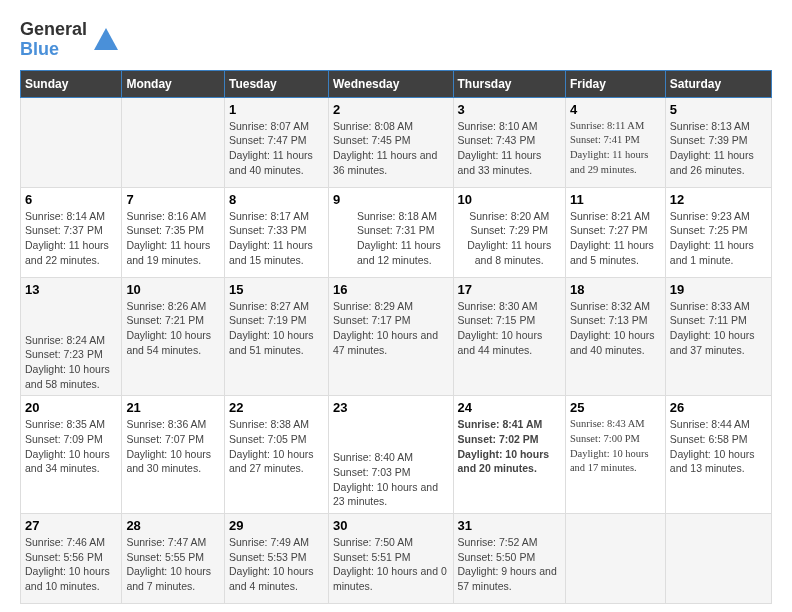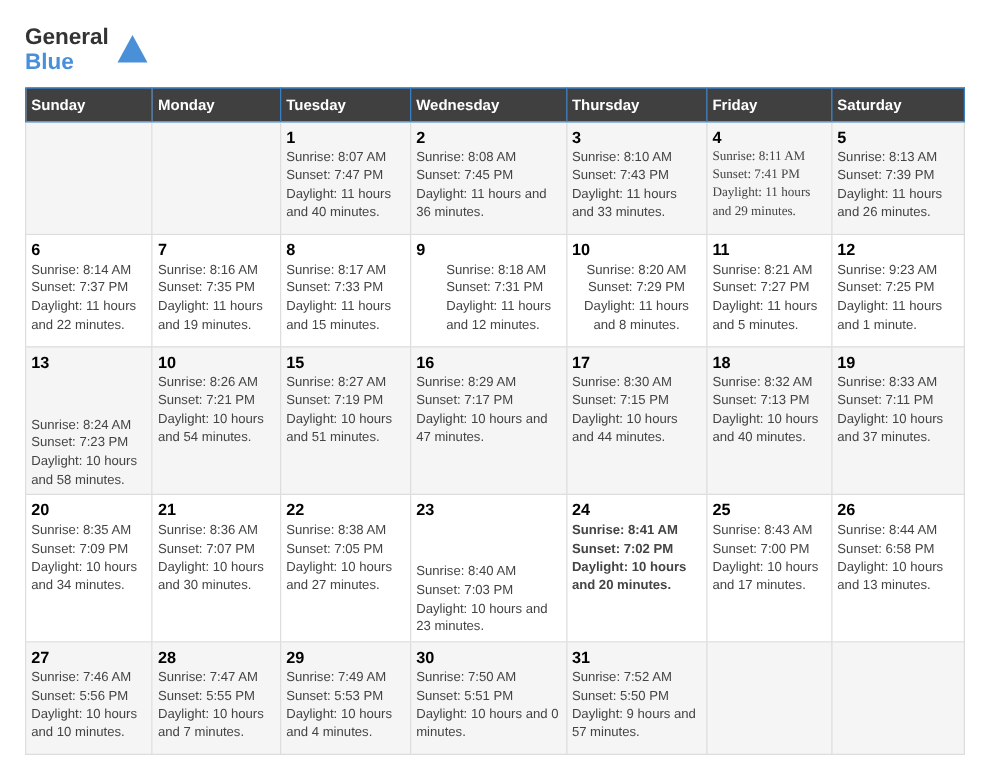--- a/index.html
+++ b/index.html
@@ -271,21 +271,21 @@
 Daylight: 10 hours and 23 minutes.</div>
         </td>
         <td>
           <span class="day-number">24</span>
           <div class="day-detail" style="white-space: pre-line; font-weight: bold;">Sunrise: 8:41 AM
 Sunset: 7:02 PM
 Daylight: 10 hours and 20 minutes.</div>
         </td>
         <td>
           <span class="day-number">25</span>
-          <div class="day-detail" style="white-space: pre-line;">Sunrise: 8:43 AM
+          <div class="day-detail" style="white-space: pre-line; font-family: Liberation Serif, serif;">Sunrise: 8:43 AM
 Sunset: 7:00 PM
 Daylight: 10 hours and 17 minutes.</div>
         </td>
         <td>
           <span class="day-number">26</span>
           <div class="day-detail" style="white-space: pre-line;">Sunrise: 8:44 AM
 Sunset: 6:58 PM
 Daylight: 10 hours and 13 minutes.</div>
         </td>
       </tr>

